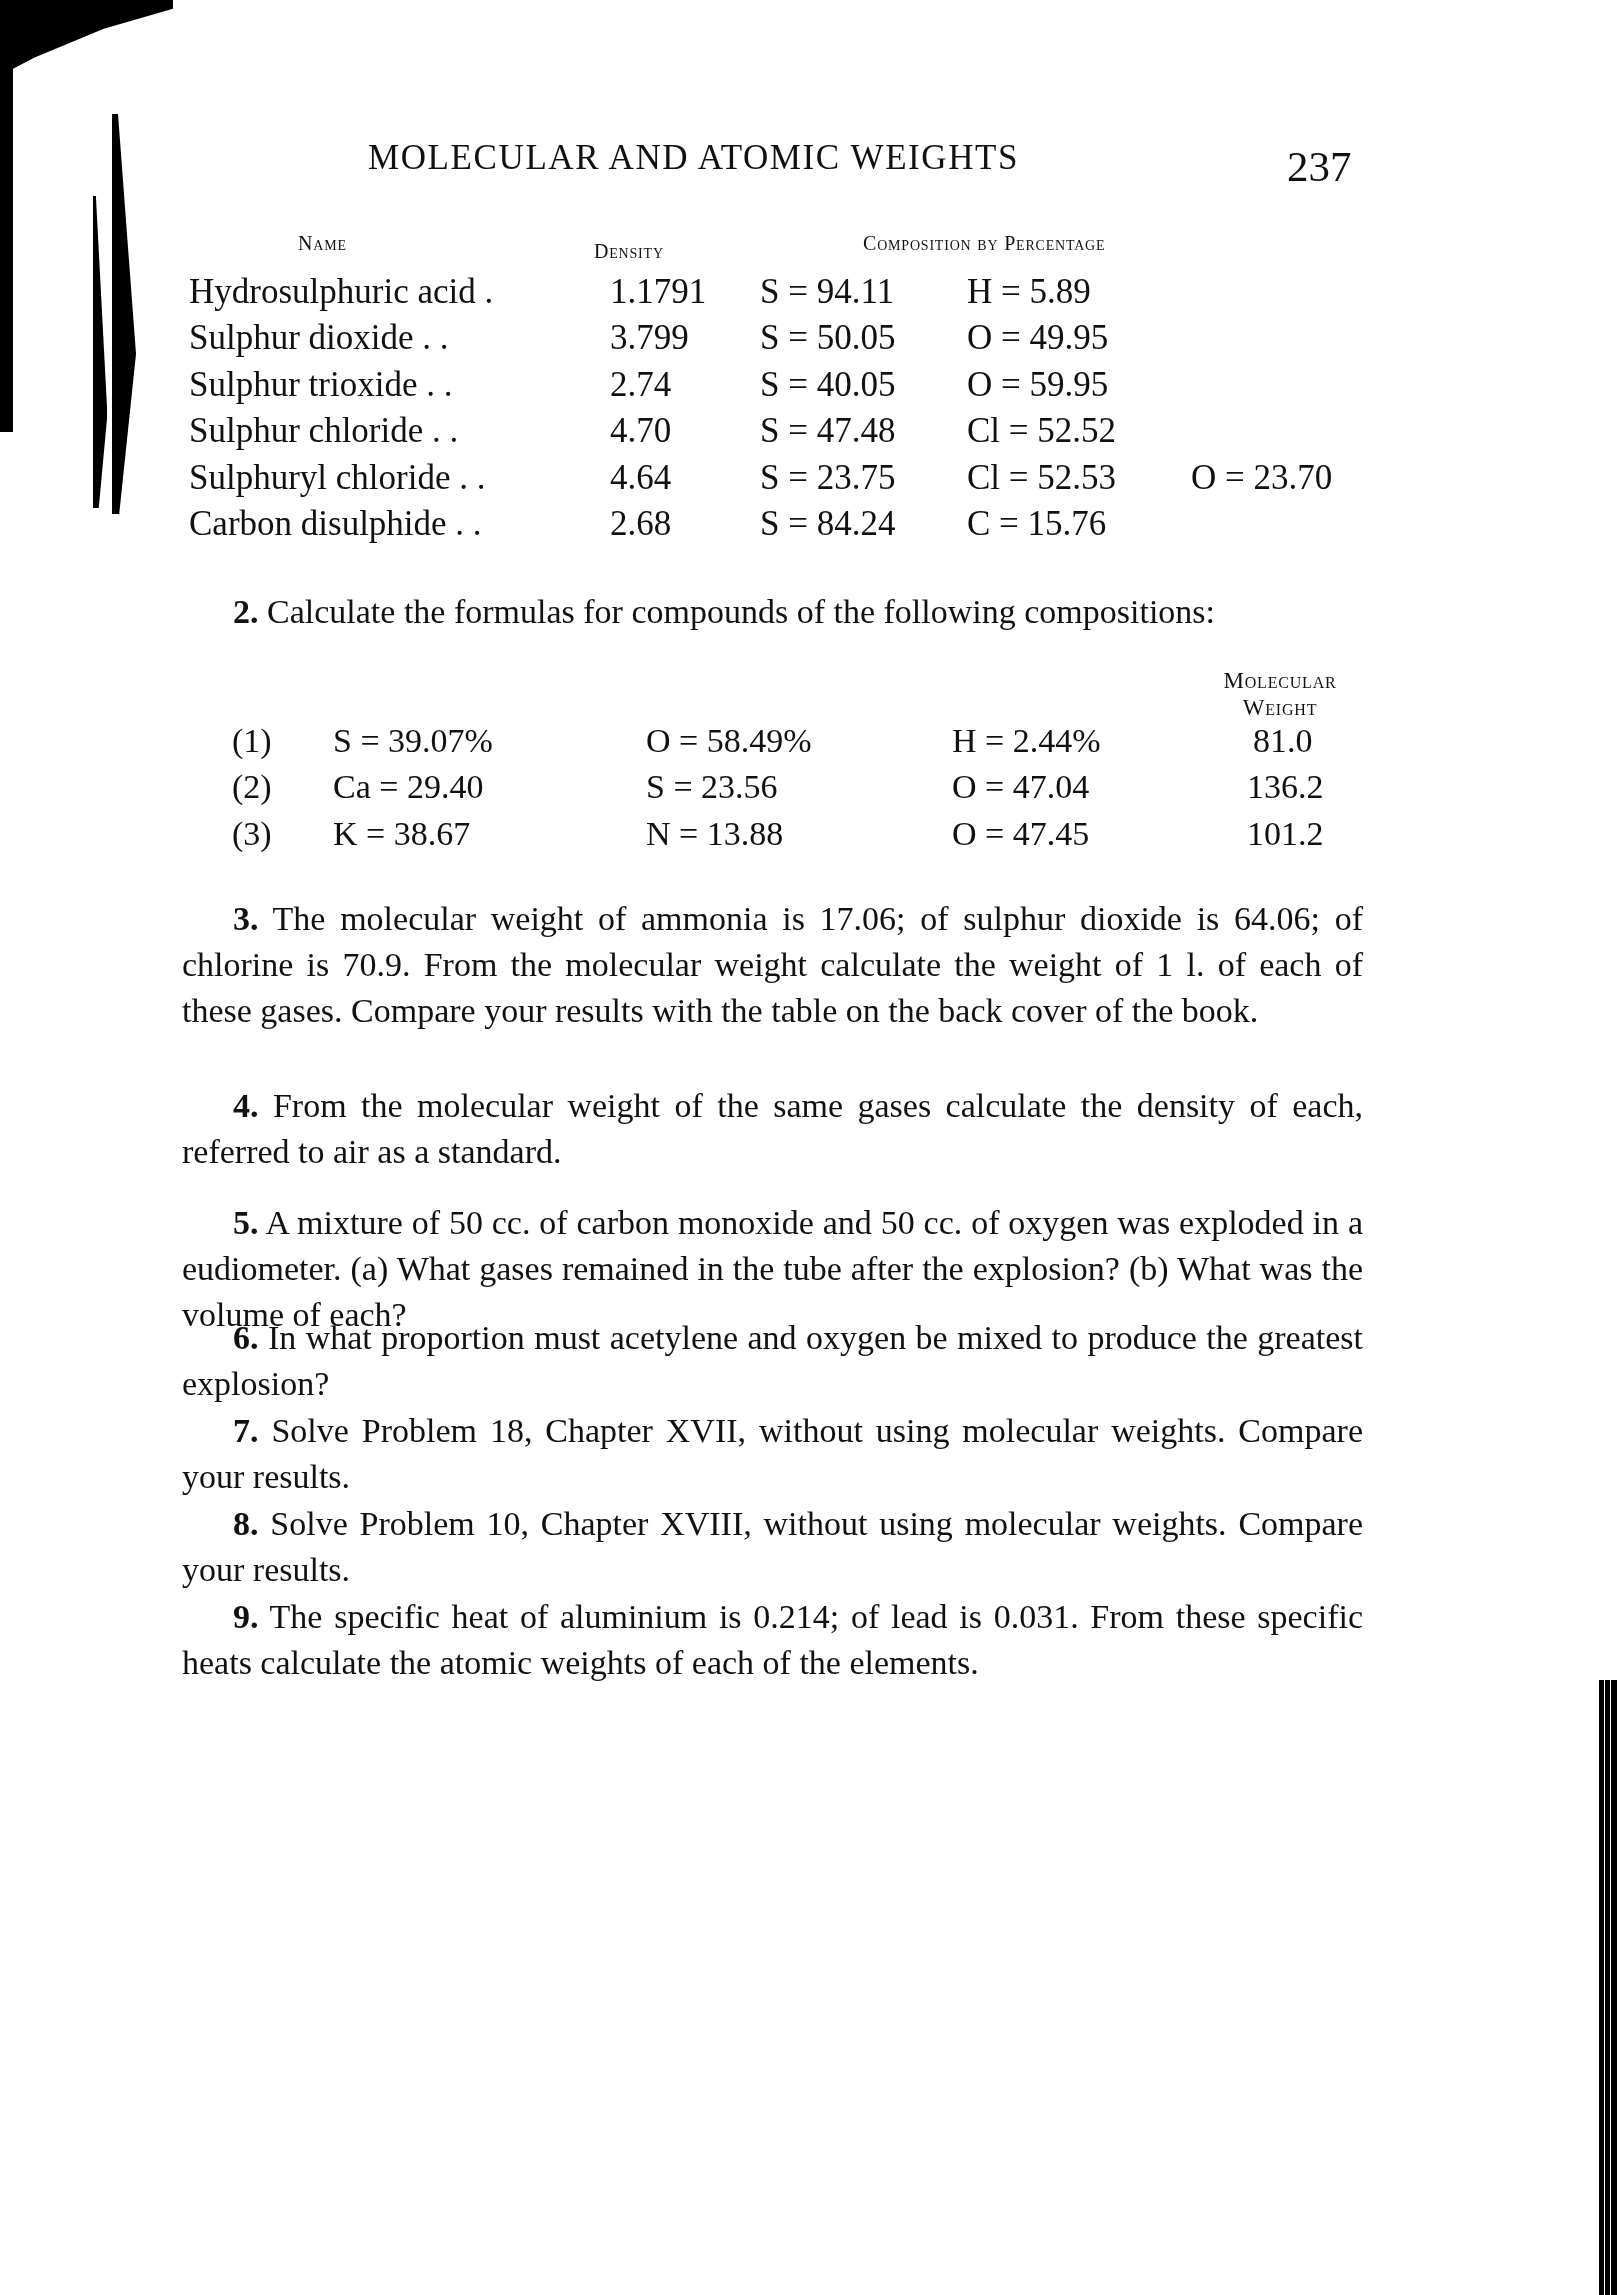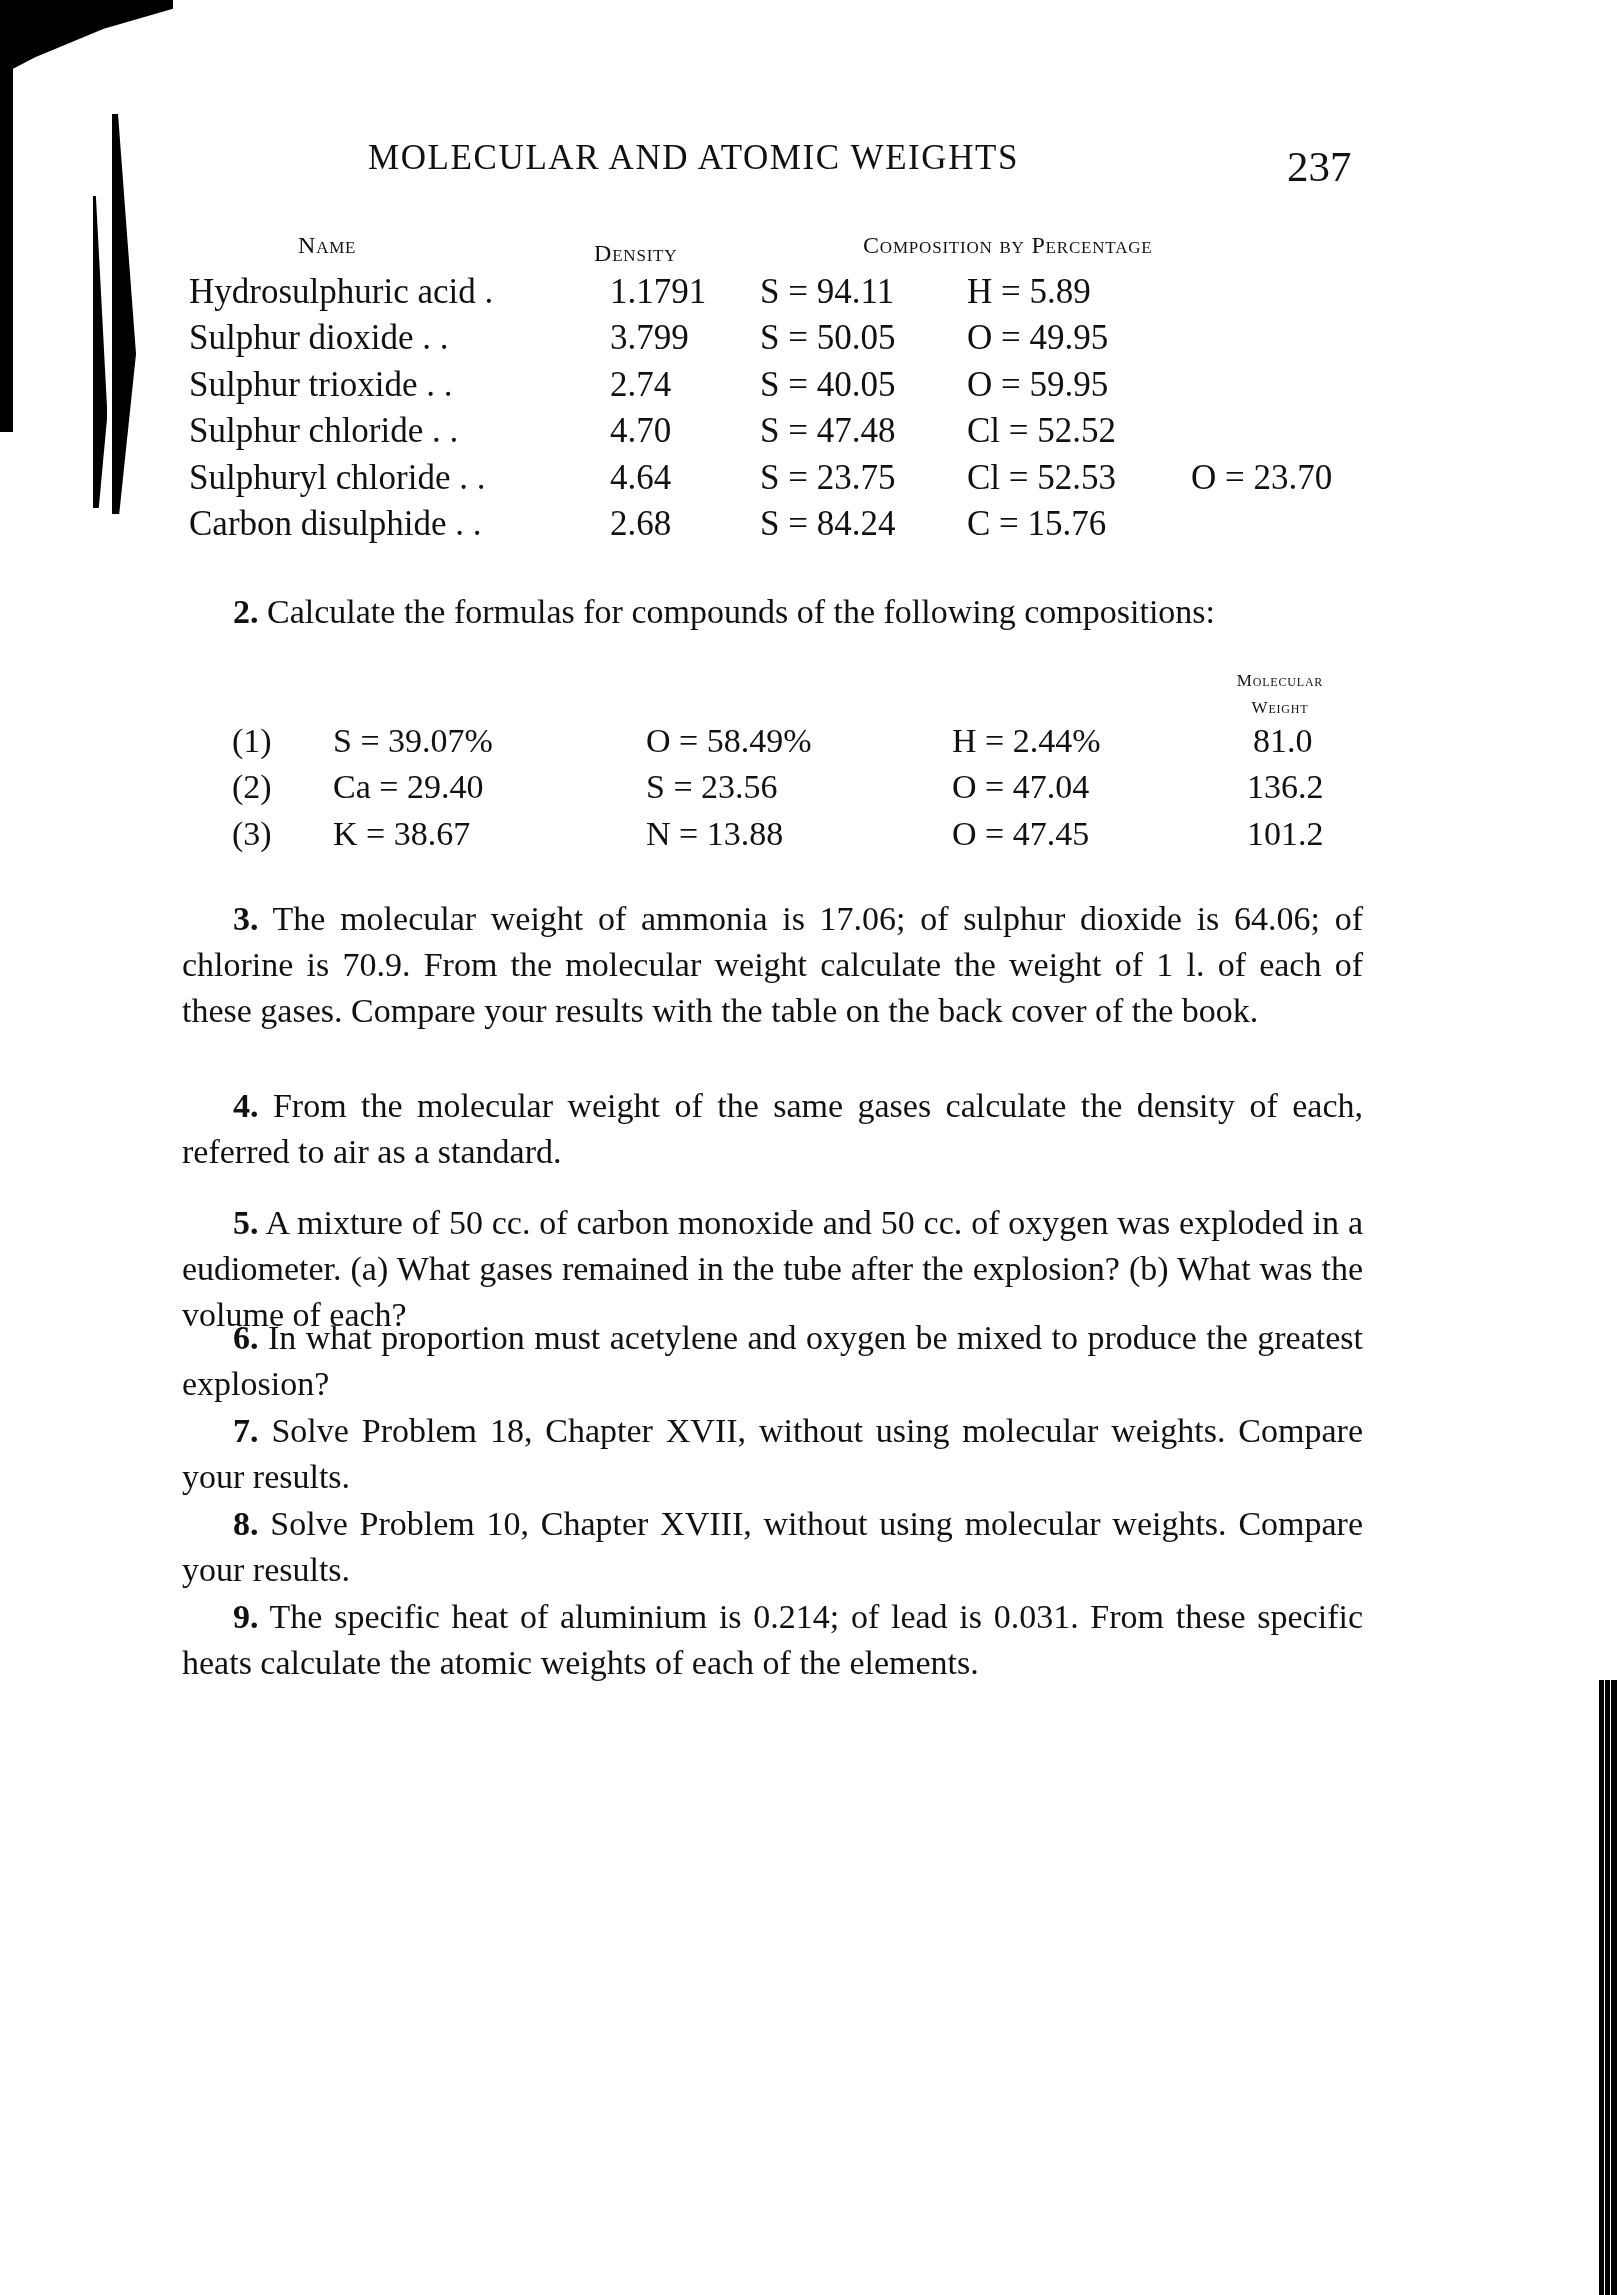--- a/index.html
+++ b/index.html
@@ -13,30 +13,30 @@
   .left-bar1 { left: 112px; top: 114px; width: 24px; height: 400px; background: #000;
     clip-path: polygon(0 0, 25% 0, 100% 60%, 30% 100%, 0 100%); }
   .left-bar2 { left: 93px; top: 196px; width: 14.4px; height: 312px; background: #000;
     clip-path: polygon(0 0, 20% 0, 100% 70%, 40% 100%, 0 100%); }
   .right-edge { right: 0; top: 1680px; width: 19px; height: 615px;
     background: repeating-linear-gradient(90deg, #000 0 4.8px, #fff 4.8px 6.4px, #000 6.4px 11.2px, #fff 11.2px 12px, #000 12px 19px); }
 
   .header-title { left: 368px; top: 138px; font-size: 35px; letter-spacing: 1.6px; }
   .page-number { left: 1287px; top: 142px; font-size: 43px; }
 
-  .col-head { font-variant: small-caps; font-size: 24px; letter-spacing: 0.8px; }
+  .col-head { font-variant: small-caps; font-size: 20px; letter-spacing: 0.8px; }
   .t1-row { height: 46px; font-size: 35px; white-space: nowrap; }
   .t1-row span { position: absolute; }
 
   .para { left: 182px; width: 1181px; font-size: 34px; line-height: 46px; text-align: justify; }
   .para .num { font-weight: bold; }
   .indent { text-indent: 51px; }
 
   .t2-row span { position: absolute; font-size: 34px; white-space: nowrap; }
-  .mw-head { font-variant: small-caps; font-size: 17px; text-align: center; line-height: 27px; letter-spacing: 0.8px; }
+  .mw-head { font-variant: small-caps; font-size: 23px; text-align: center; line-height: 27px; letter-spacing: 0.8px; }
 </style>
 </head>
 <body>
 
 <div class="abs corner-shadow"></div>
 <div class="abs left-edge"></div>
 <div class="abs left-bar1"></div>
 <div class="abs left-bar2"></div>
 <div class="abs right-edge"></div>
 

